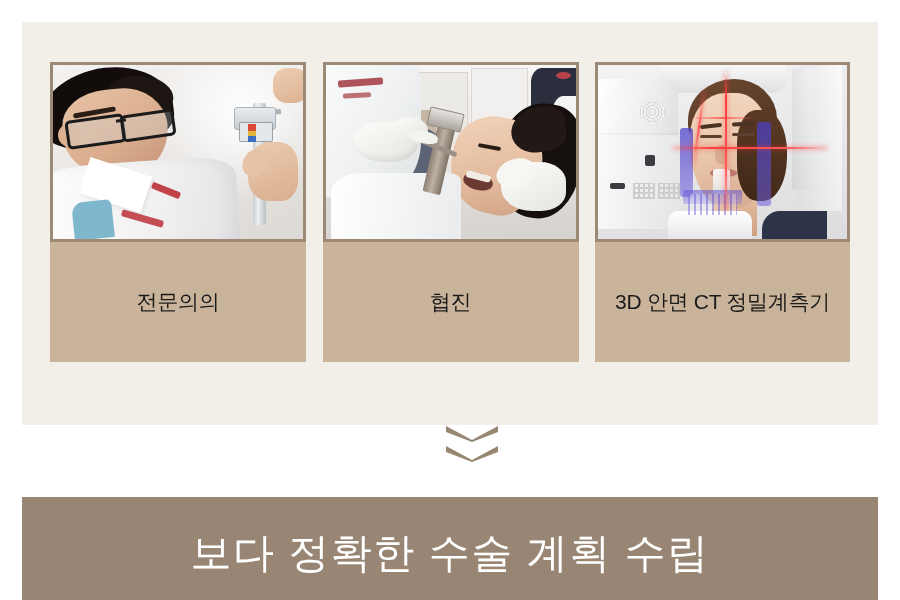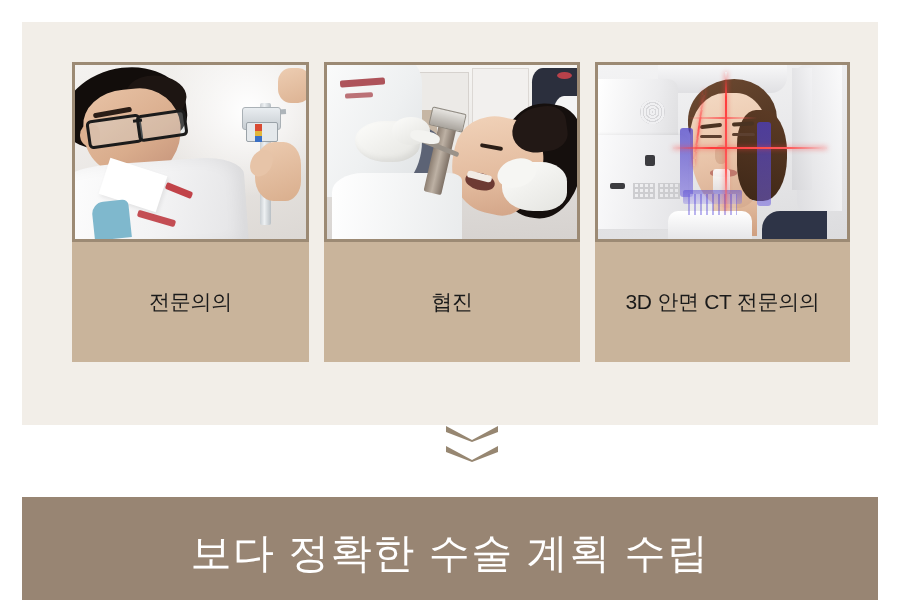--- a/index.html
+++ b/index.html
@@ -44,21 +44,21 @@
     align-items: flex-start;
   }
 
   .feature-card {
     width: 256px;
     display: flex;
     flex-direction: column;
     background: #c9b49b;
     box-sizing: border-box;
   }
-  .feature-card.card-1 { width: 237px; margin-left: 22px; }
+  .feature-card.card-1 { width: 256px; }
   .feature-card.card-2 { width: 256px; }
   .feature-card.card-3 { width: 255px; }
 
   .card-photo {
     position: relative;
     width: 100%;
     height: 180px;
     border: 3px solid #9c8a74;
     box-sizing: border-box;
     overflow: hidden;
@@ -334,21 +334,21 @@
               <div class="s3-guide-b"></div>
               <div class="s3-guide-b2"></div>
               <div class="s3-laser-h2"></div>
               <div class="s3-laser-d"></div>
               <div class="s3-laser-v"></div>
               <div class="s3-laser-h"></div>
             </div>
           </div>
         </div>
         <div class="card-caption">
-          <span class="caption-line">3D 안면 CT 전문의의</span>
+          <span class="caption-line">3D 안면 CT 정밀계측기</span>
         </div>
       </div>
 
     </div>
 
     <div class="chevron-group">
       <svg class="chevron top" viewBox="0 0 52 16" preserveAspectRatio="none">
         <polygon points="0,0 26,14 52,0 52,6 26,16 0,6" fill="#978772"></polygon>
       </svg>
       <svg class="chevron bottom" viewBox="0 0 52 16" preserveAspectRatio="none">

